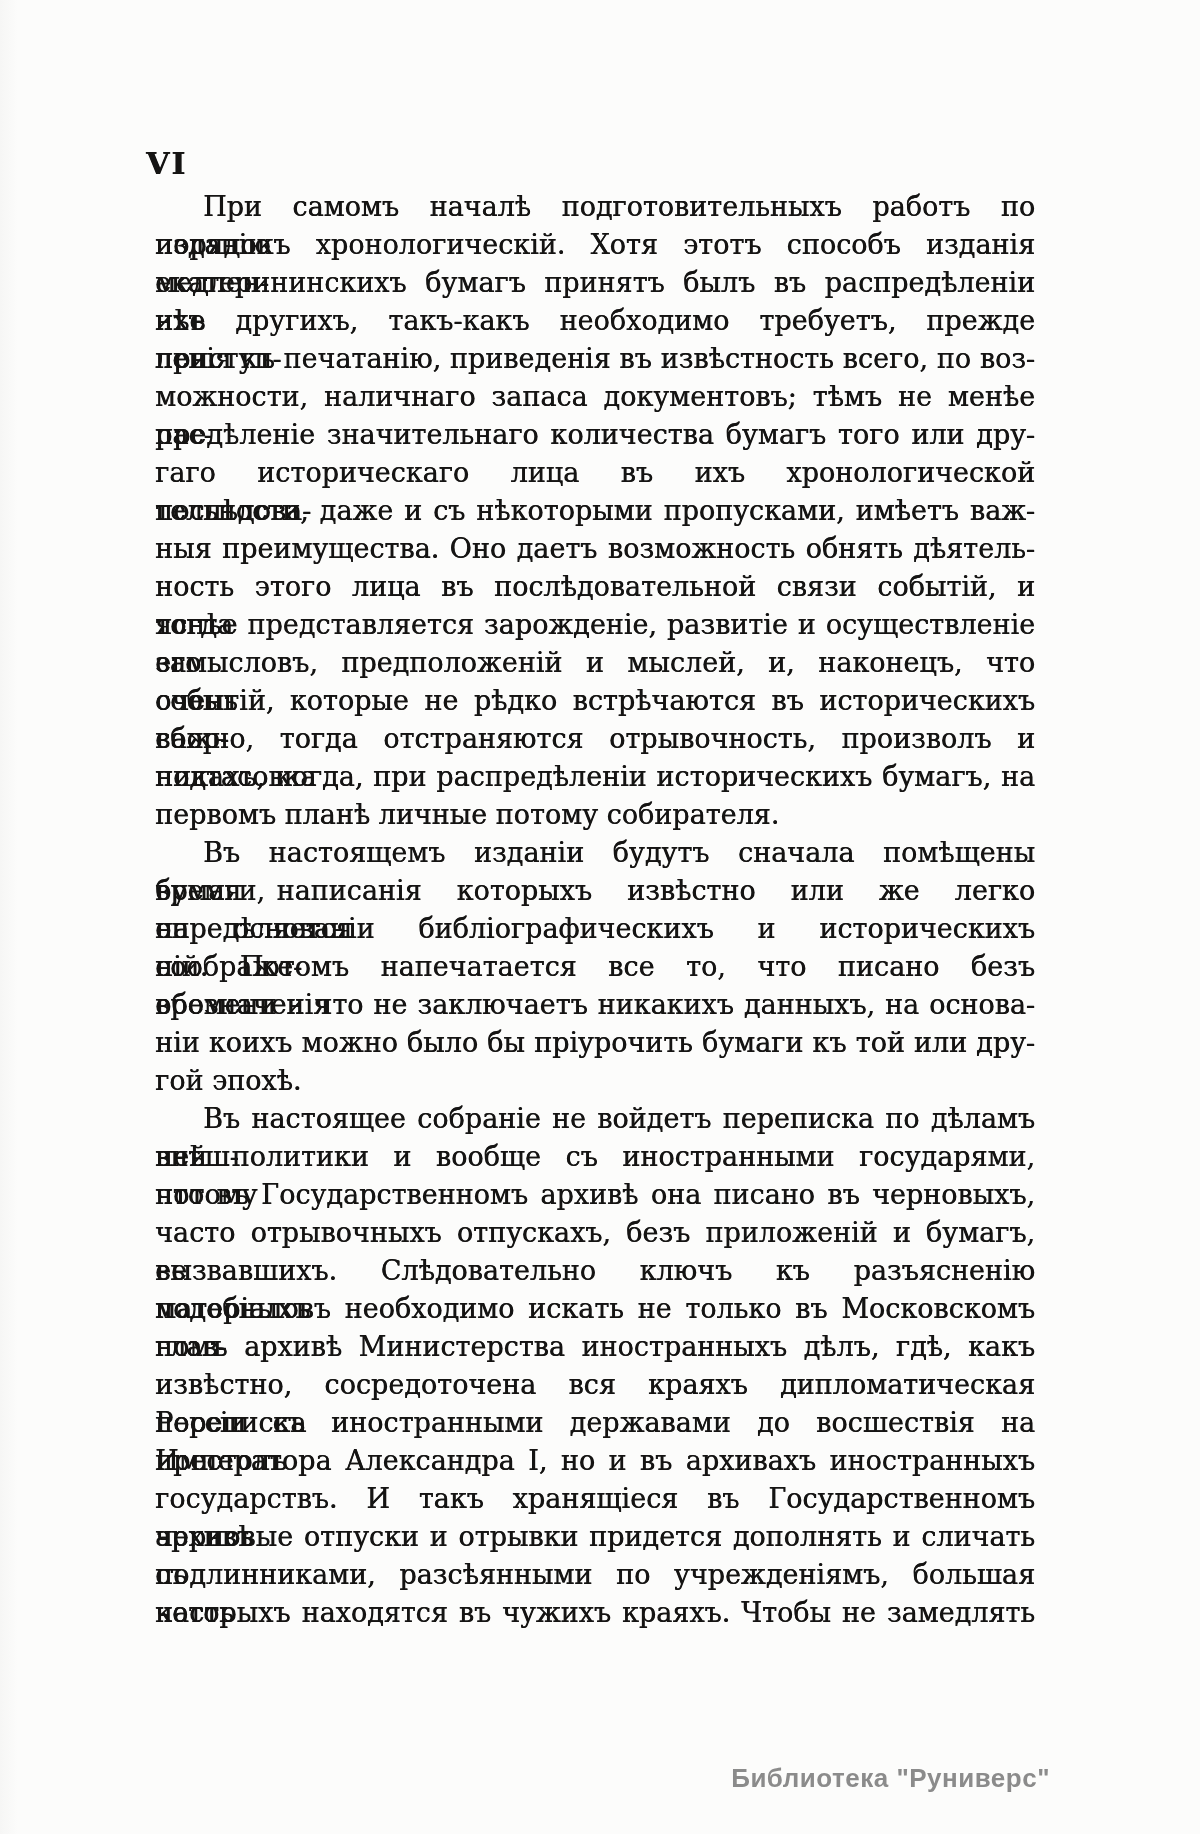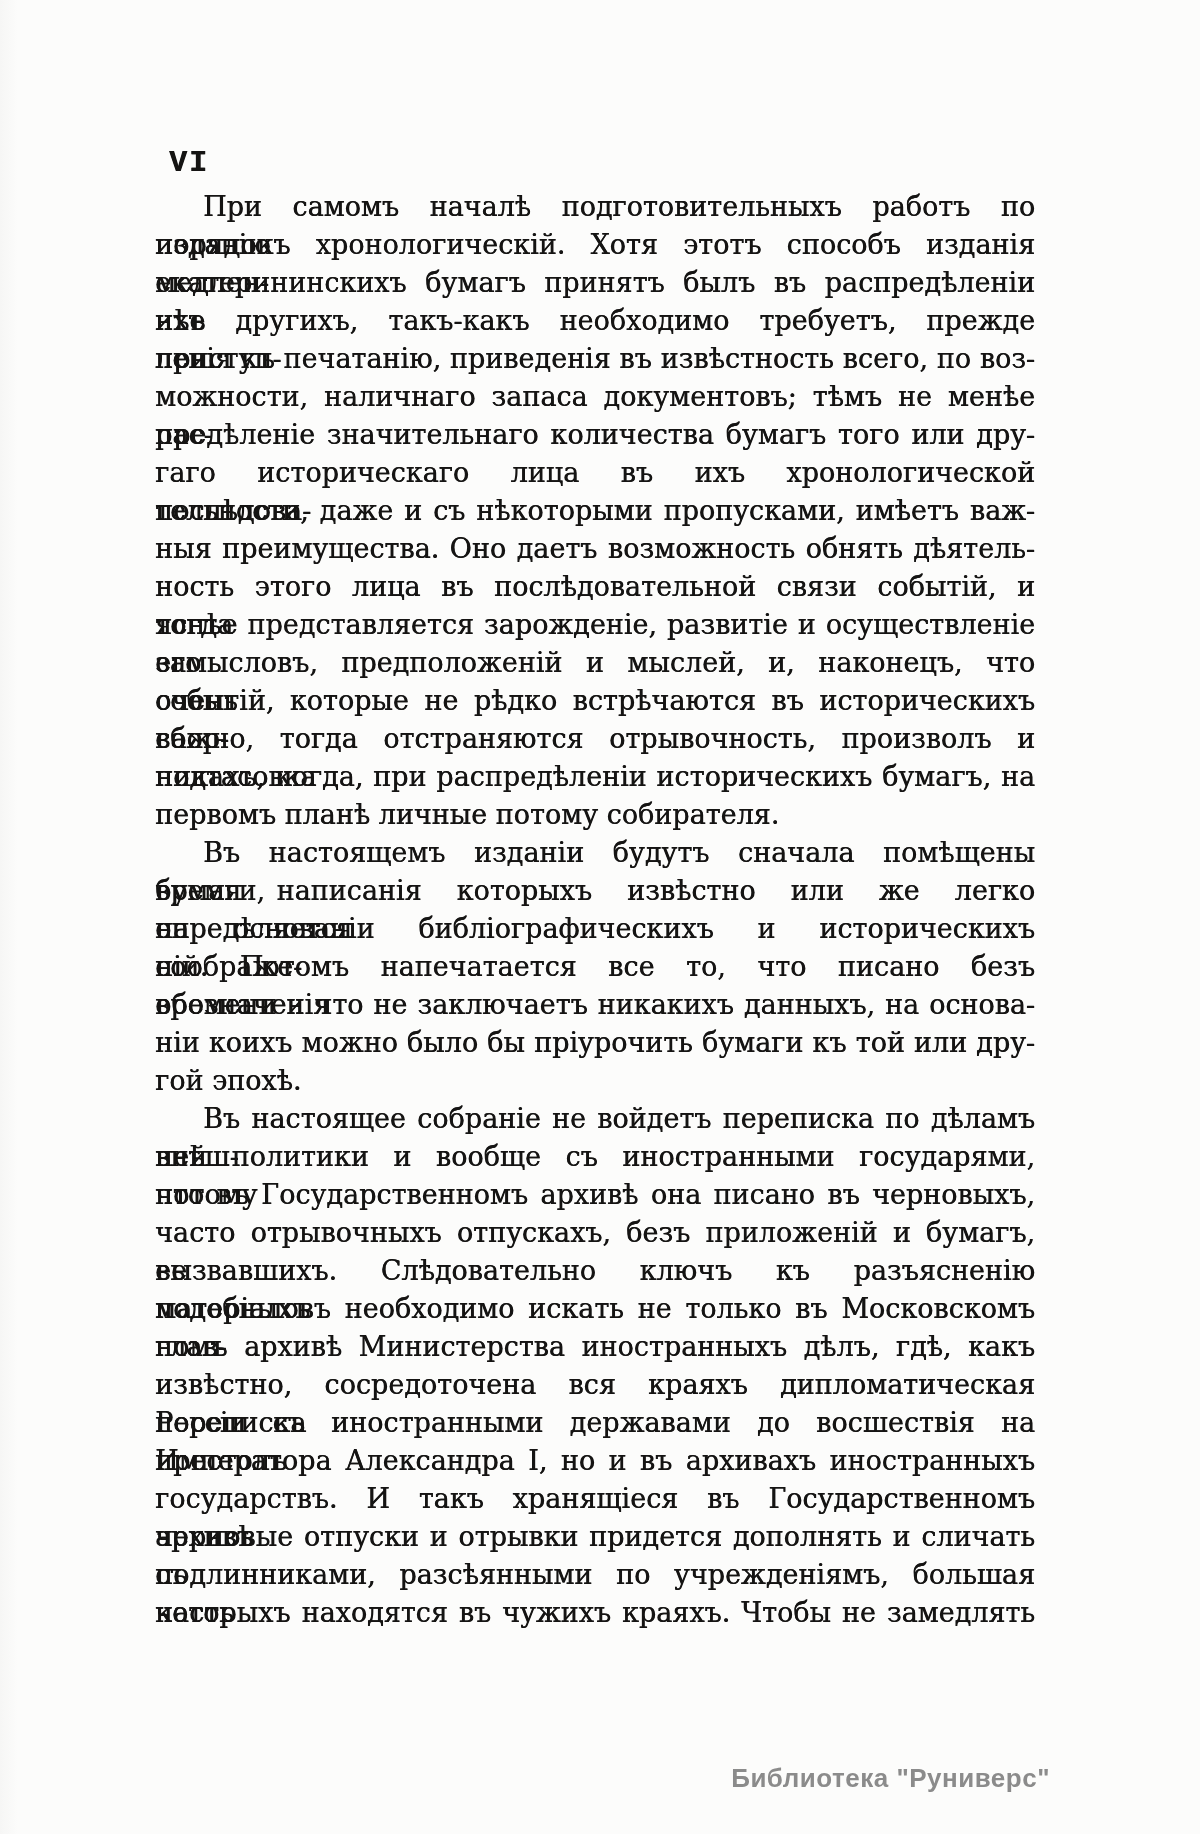--- a/index.html
+++ b/index.html
@@ -15,27 +15,26 @@
     font-family: "DejaVu Serif", serif;
     overflow: hidden;
   }
   .scan-page {
     position: absolute;
     inset: 0;
     background: linear-gradient(90deg, #f6f6f5 0px, #fcfcfb 18px, #fcfcfb 100%);
   }
   .page-number {
     position: absolute;
-    left: 169px;
+    left: 146px;
     top: 146px;
     font-size: 30px;
     font-weight: bold;
     letter-spacing: 2px;
     text-shadow: 0.5px 0 0 currentColor;
-    font-family: Liberation Mono, monospace;
   }
   .text-block {
     position: absolute;
     left: 155px;
     top: 188px;
     width: 880px;
     font-size: 27px;
     line-height: 38px;
     
     text-shadow: 0.45px 0 0 currentColor;

